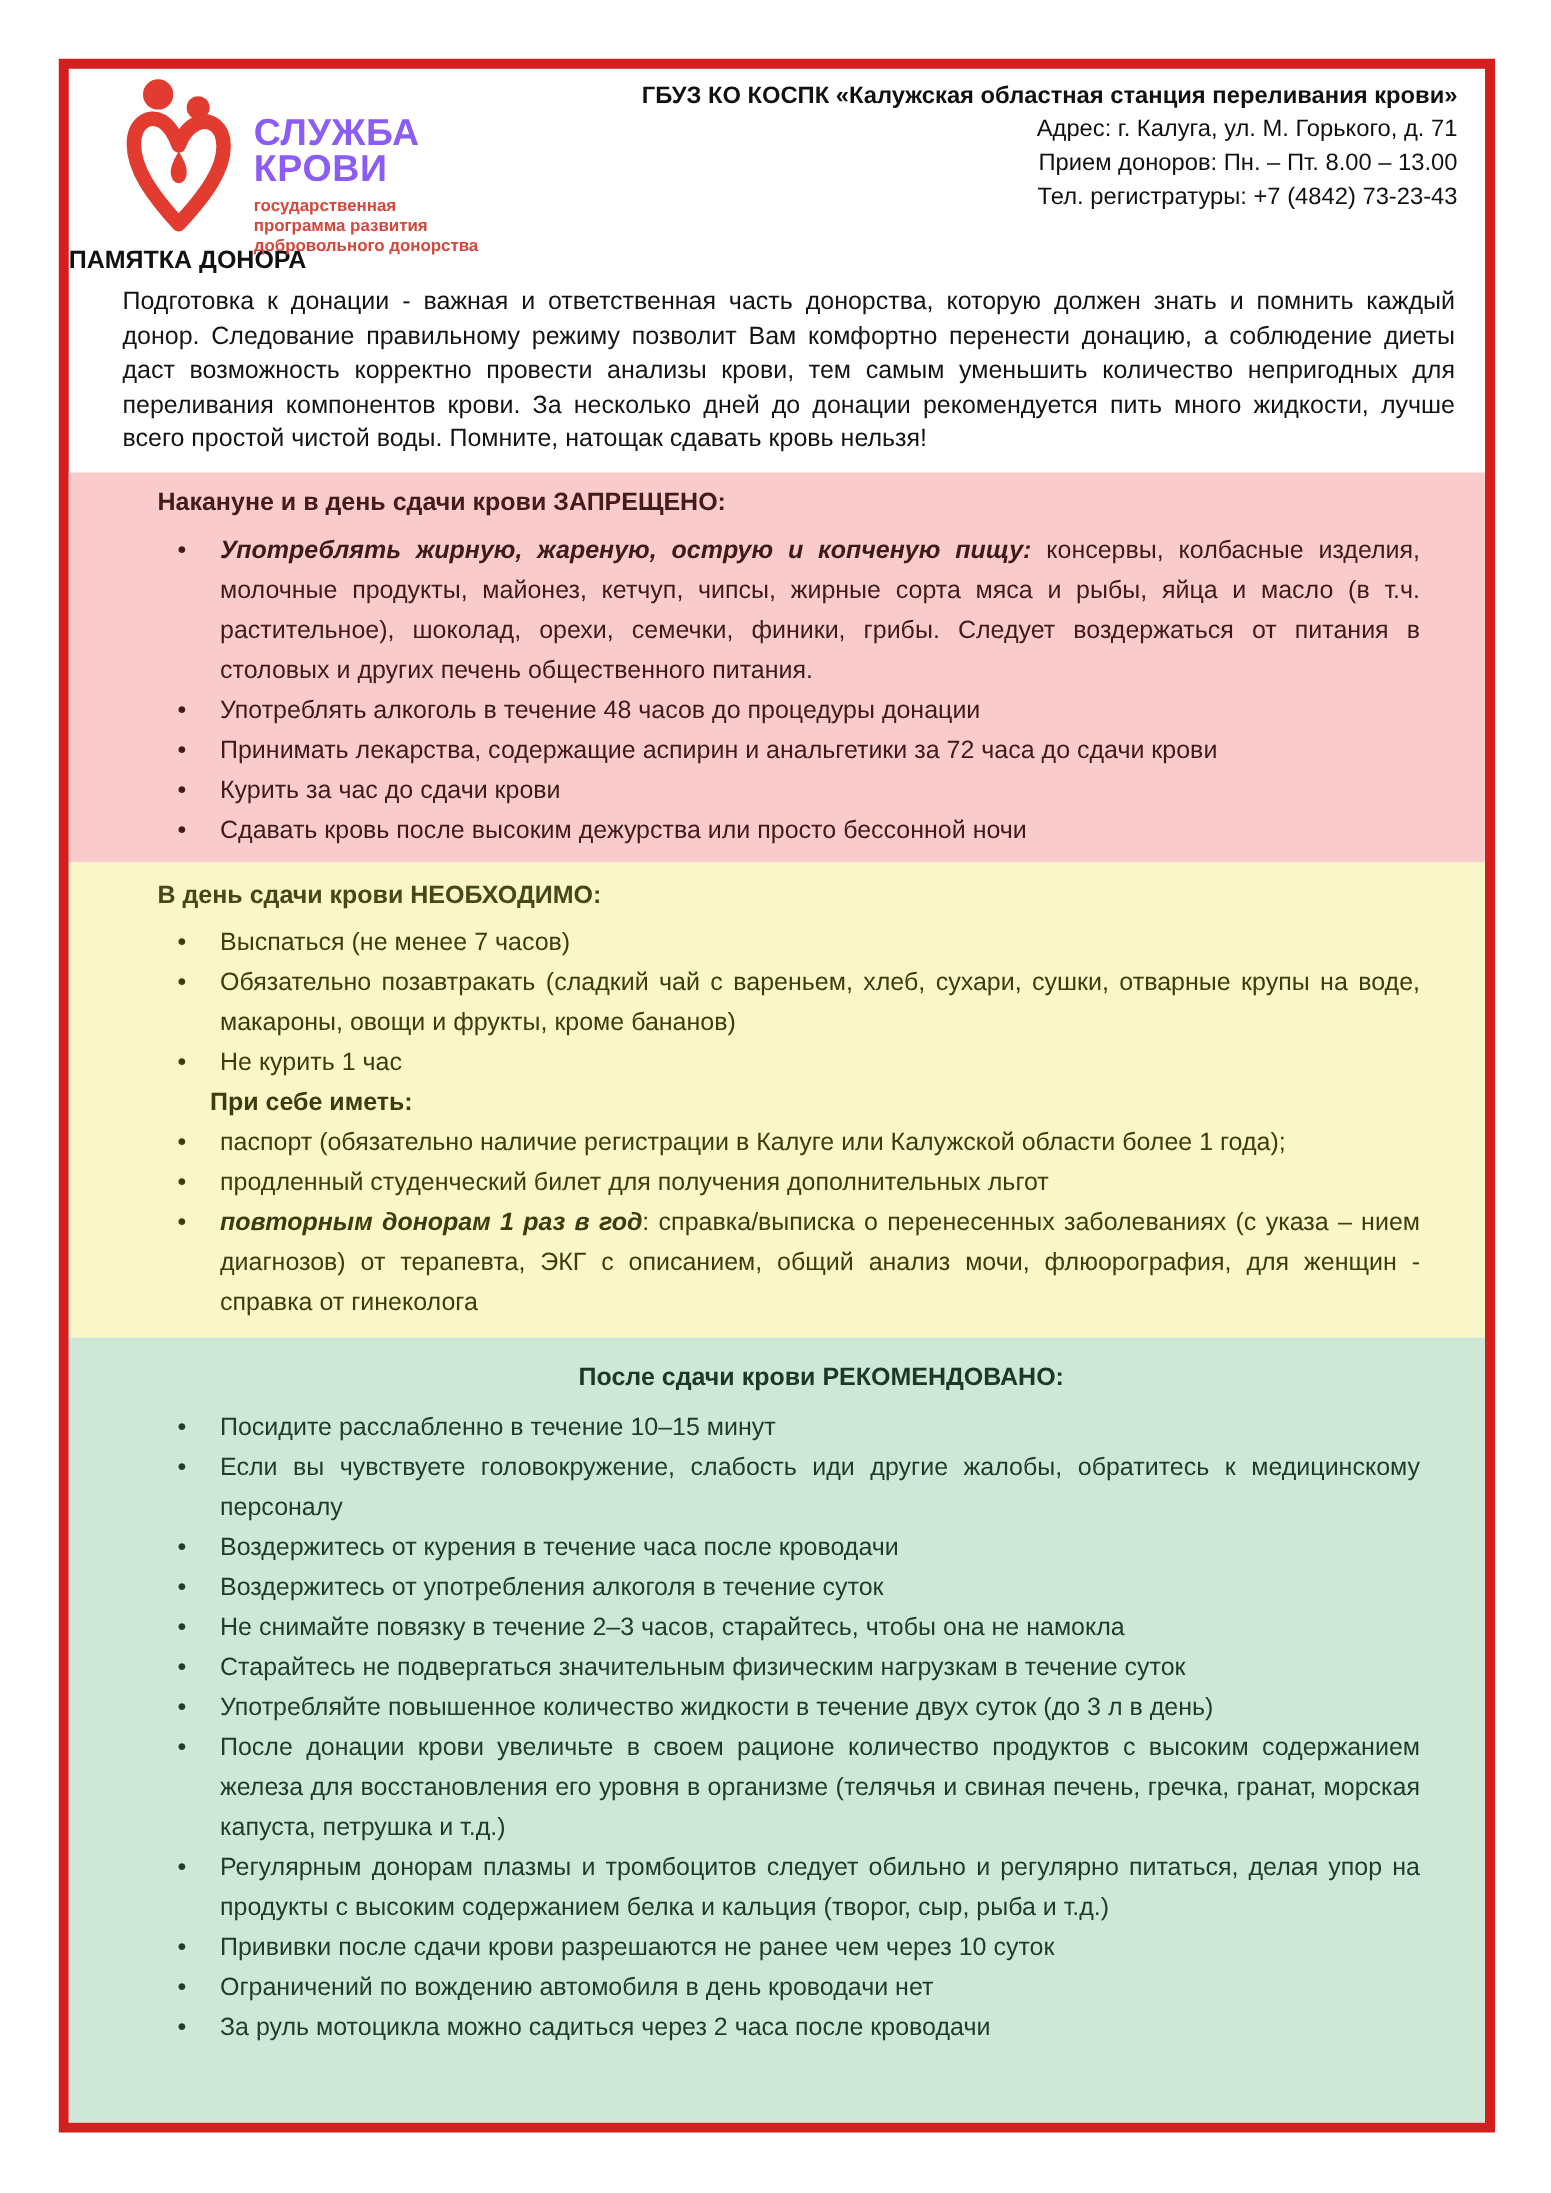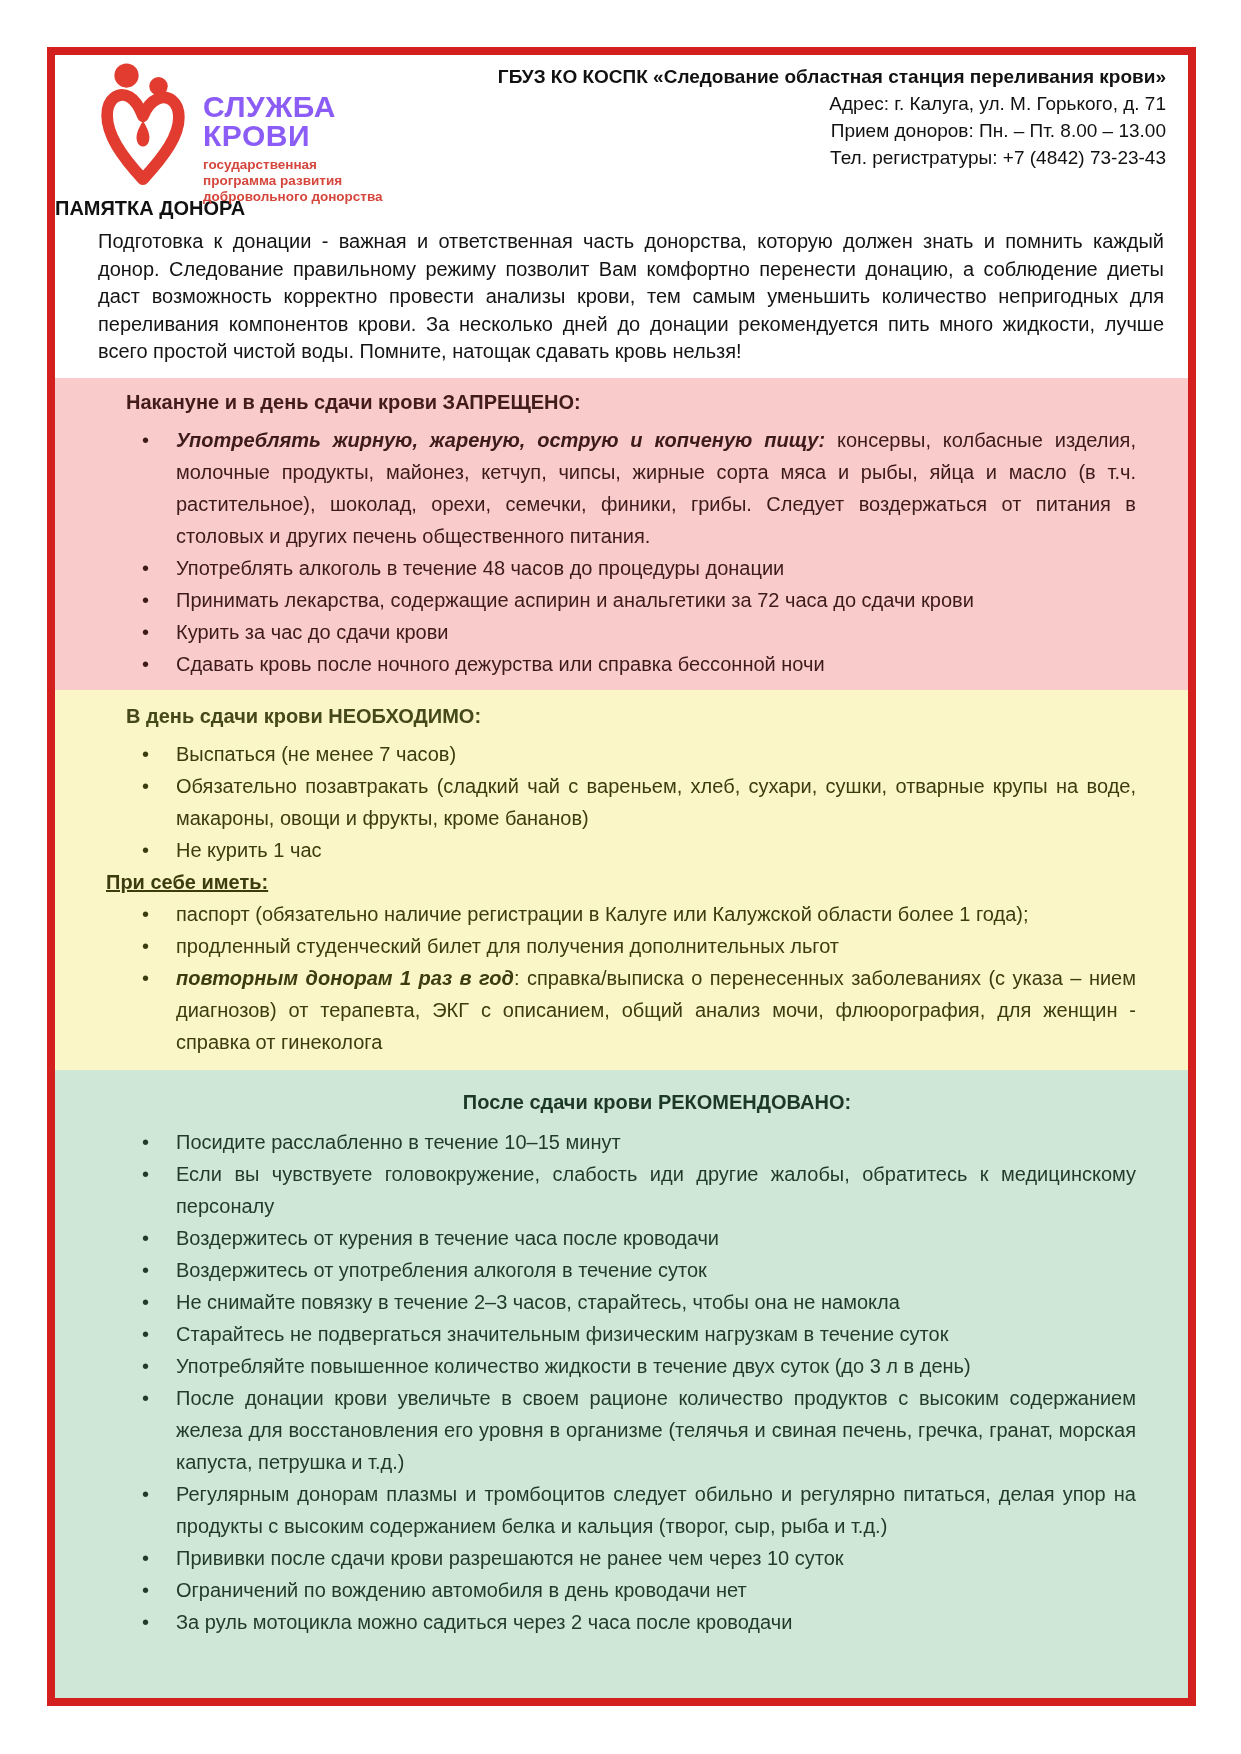--- a/index.html
+++ b/index.html
@@ -29,21 +29,21 @@
 
   .sec-heading{font-weight:bold;font-size:20px;line-height:32px;padding-left:71px;margin-bottom:6px;}
   .sec-forbidden .sec-heading{color:#421b1b;}
   .sec-required .sec-heading{color:#45481a;}
   .sec-recommended .sec-heading{color:#1c3826;margin-bottom:8px;text-align:center;}
 
   ul.blist{list-style:none;margin:0;padding:0 52px 0 121px;font-size:20px;line-height:32px;}
   ul.blist li{position:relative;text-align:justify;}
   .dot{position:absolute;left:-34px;top:0;}
   .lead{font-weight:bold;font-style:italic;}
-  .subheading{font-weight:bold;font-size:20px;line-height:32px;padding-left:51px;text-decoration:underline;}
+  .subheading{font-weight:bold;font-size:20px;line-height:32px;padding-left:113px;}
 </style>
 </head>
 <body>
 
 <div class="page">
   <div class="frame">
 
     <div class="doc-header">
       <div class="logo">
         <svg class="logo-heart" viewBox="0 0 100 132" xmlns="http://www.w3.org/2000/svg">
@@ -58,21 +58,21 @@
             <div>КРОВИ</div>
           </div>
           <div class="logo-sub">
             <div>государственная</div>
             <div>программа развития</div>
             <div>добровольного донорства</div>
           </div>
         </div>
       </div>
       <div class="org-info">
-        <div class="org-name">ГБУЗ КО КОСПК  «Следование областная станция переливания крови»</div>
+        <div class="org-name">ГБУЗ КО КОСПК  «Калужская областная станция переливания крови»</div>
         <div>Адрес: г. Калуга, ул. М. Горького, д. 71</div>
         <div>Прием доноров: Пн. – Пт. 8.00 – 13.00</div>
         <div>Тел. регистратуры:  +7 (4842) 73-23-43</div>
       </div>
     </div>
 
     <div class="doc-title">ПАМЯТКА ДОНОРА</div>
 
     <p class="intro">Подготовка к донации - важная и ответственная часть донорства, которую должен знать и помнить каждый донор. Следование правильному режиму позволит Вам комфортно перенести донацию, а соблюдение диеты даст возможность корректно провести анализы крови, тем самым уменьшить количество непригодных для переливания компонентов крови. За несколько дней до донации рекомендуется пить много жидкости, лучше всего простой чистой воды. Помните, натощак сдавать кровь нельзя!</p>
 
@@ -90,21 +90,21 @@
         <li>
           <span class="dot">•</span>
           <span>Принимать лекарства, содержащие аспирин и анальгетики за 72 часа до сдачи крови</span>
         </li>
         <li>
           <span class="dot">•</span>
           <span>Курить за час до сдачи крови</span>
         </li>
         <li>
           <span class="dot">•</span>
-          <span>Сдавать кровь после ночного дежурства или справка бессонной ночи</span>
+          <span>Сдавать кровь после высоким дежурства или просто бессонной ночи</span>
         </li>
       </ul>
     </div>
 
     <div class="section sec-required">
       <div class="sec-heading">В день сдачи крови НЕОБХОДИМО:</div>
       <ul class="blist">
         <li>
           <span class="dot">•</span>
           <span>Выспаться (не менее 7 часов)</span>

